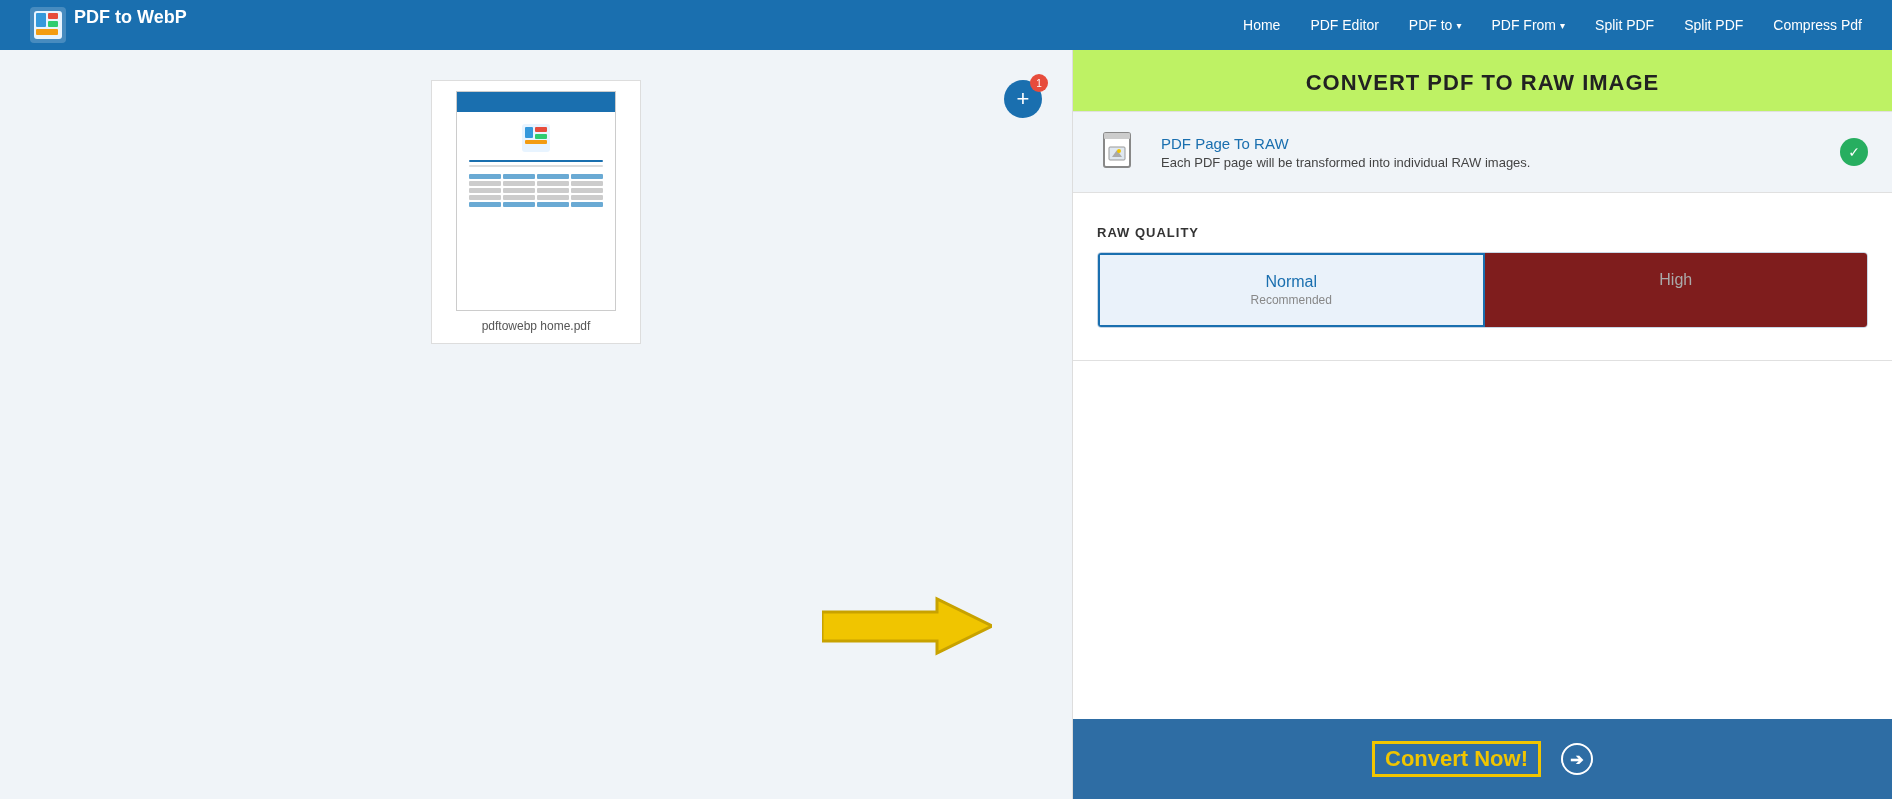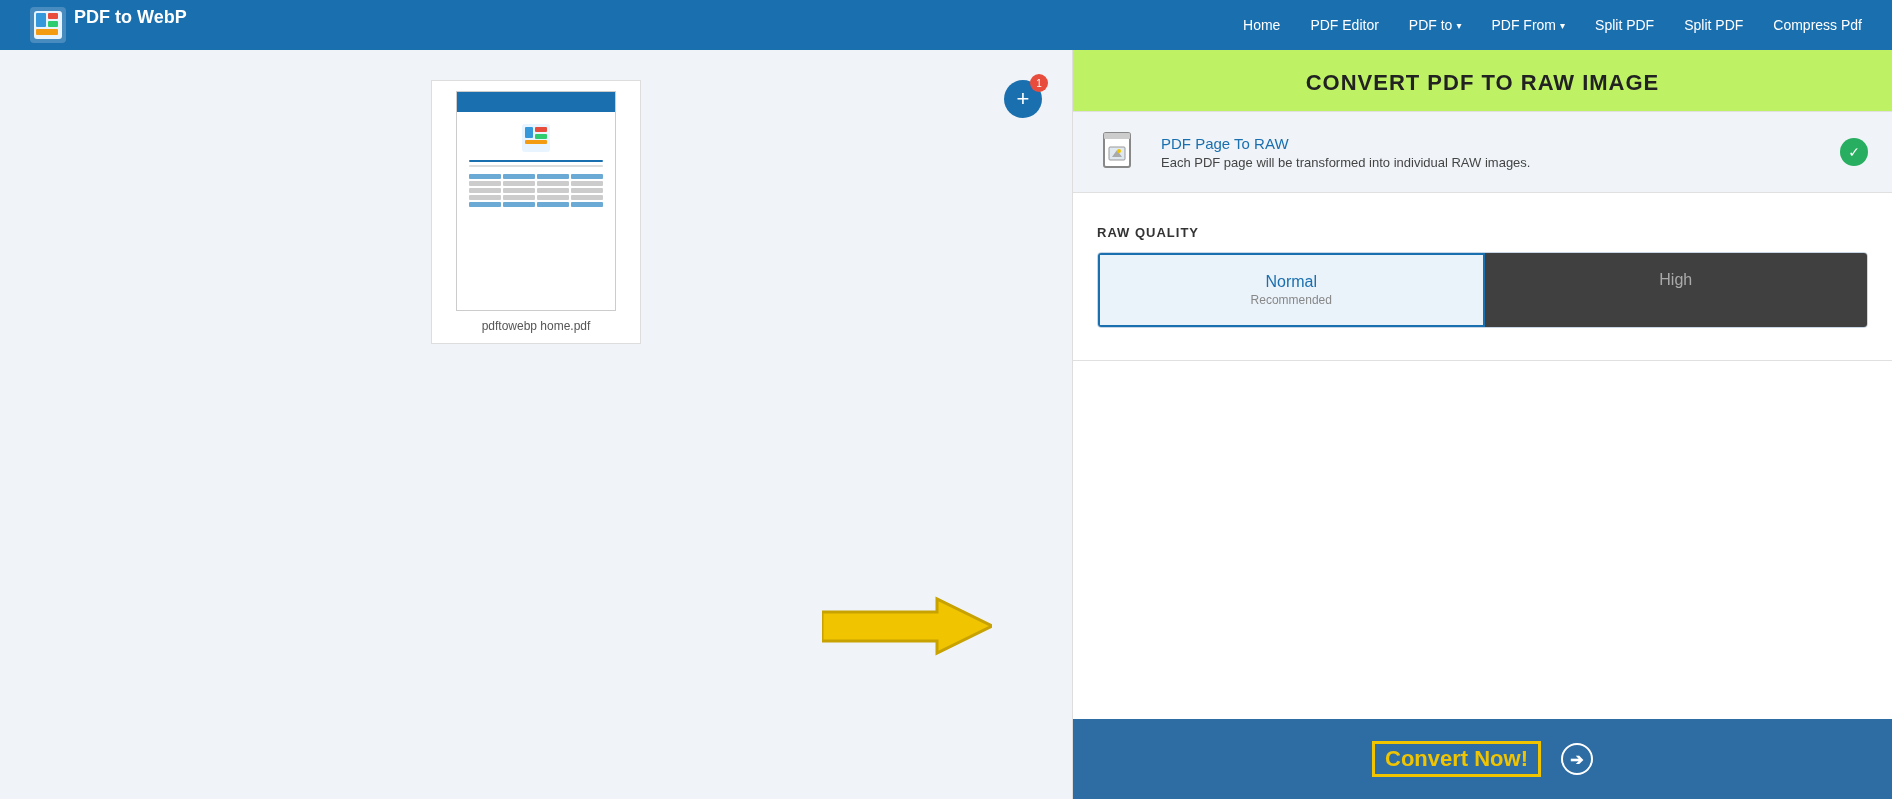--- a/index.html
+++ b/index.html
@@ -277,21 +277,21 @@
     }
     .quality-option.unselected .quality-option-label {
       color: #aaa;
     }
     .quality-option-sublabel {
       font-size: 12px;
       color: #888;
       margin-top: 2px;
     }
     .quality-option.unselected {
-      background: #404040;
+      background: #7f1d1d;
     }
 
     
     .right-panel-spacer {
       flex: 1;
       background: #fff;
     }
 
     
     .convert-btn-section {

